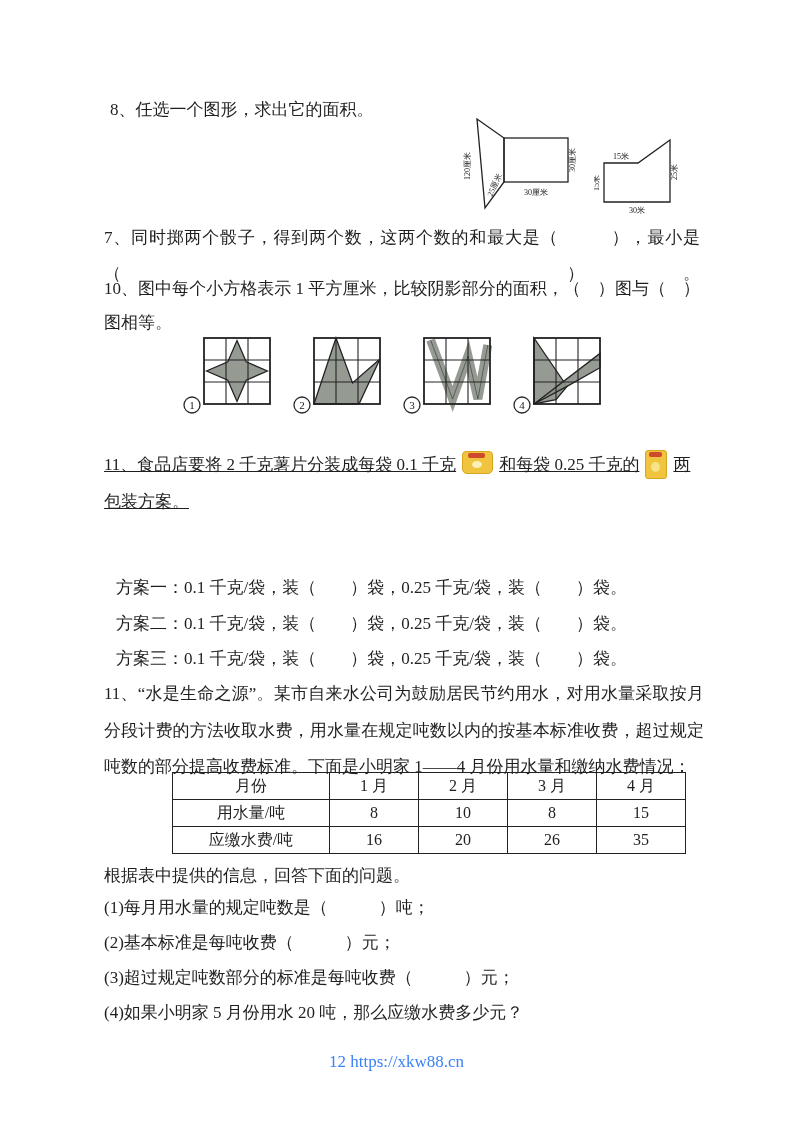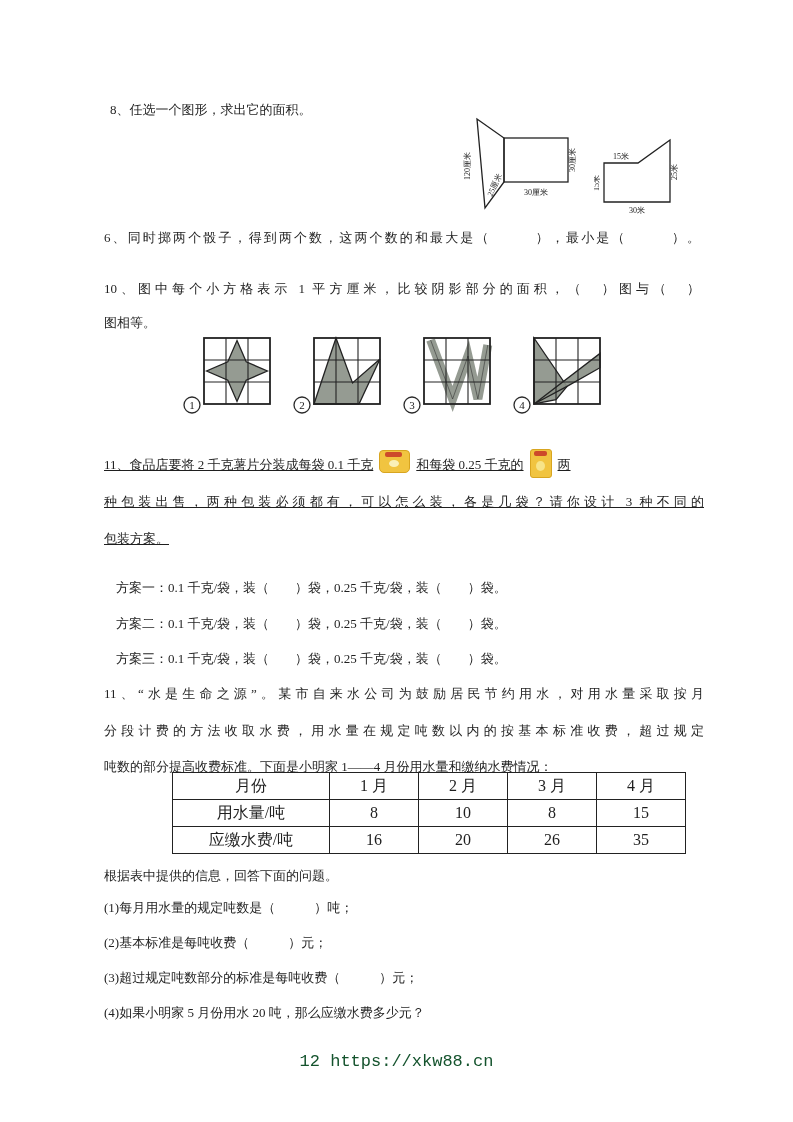--- a/index.html
+++ b/index.html
@@ -4,21 +4,21 @@
 <style>
   html,body{margin:0;padding:0;background:#ffffff;}
   .page{
     position:relative;
     width:793px;height:1122px;
     background:#ffffff;
     font-family:"Liberation Serif","DejaVu Serif",serif;
     color:#1f1f1f;
     overflow:hidden;
   }
-  .txt{position:absolute;font-size:13px;line-height:36px;}
+  .txt{position:absolute;font-size:17px;line-height:36px;}
   .fill-line{text-align:justify;text-align-last:justify;}
   .q8-text{left:110px;top:92px;width:600px;}
   .fig1{position:absolute;left:452px;top:116px;}
   .fig2{position:absolute;left:594px;top:130px;}
   .q9-text{left:104px;top:220px;width:596px;}
   .q10-text{left:104px;top:272px;width:596px;line-height:34px;}
   .grids{position:absolute;left:182px;top:334px;width:450px;display:flex;}
   .grid-item{width:110px;}
   .q11-text{left:104px;top:446px;width:600px;line-height:37px;text-decoration:underline;}
   .plans{left:116px;top:554px;width:600px;line-height:35.5px;margin-top:16px;}
@@ -34,22 +34,22 @@
     height:26px;
     padding:0 4px;
   }
   .water-table td.c0{width:148px;margin-top:37px;}
   .water-table td.cm{width:80px;font-family:Liberation Serif, serif;}
   .q12-intro{left:104px;top:858px;width:596px;}
   .q12-subs{left:104px;top:890px;width:620px;line-height:35px;}
   .footer{
     position:absolute;left:0;top:1052px;width:100%;
     text-align:center;
-    font-family:Liberation Mono, monospace;
-    font-size:17px;color:#14532d;
+    font-family:Liberation Serif, serif;
+    font-size:17px;color:#3b82f6;
   }
   
   .bag{display:inline-block;position:relative;vertical-align:-4px;margin:0 6px;}
   .bag-wide{width:29px;height:21px;background:#f1c440;border:1px solid #d8a520;border-radius:4px 4px 5px 5px;}
   .bag-wide::before{content:"";position:absolute;left:5px;top:1px;width:17px;height:5px;background:#cd4a2a;border-radius:2px;}
   .bag-wide::after{content:"";position:absolute;left:9px;top:9px;width:10px;height:7px;background:#faf0b8;border-radius:50%;}
   .bag-tall{width:20px;height:27px;background:#f1c440;border:1px solid #d8a520;border-radius:3px;vertical-align:-9px;}
   .bag-tall::before{content:"";position:absolute;left:3px;top:1px;width:13px;height:5px;background:#cd4a2a;border-radius:2px;}
   .bag-tall::after{content:"";position:absolute;left:5px;top:11px;width:9px;height:10px;background:#f7e489;border-radius:50%;}
   svg text{font-family:"Liberation Serif","DejaVu Serif",serif;fill:#222222;}
@@ -71,21 +71,21 @@
   </svg>
 
   <svg class="fig2" width="100" height="88" viewBox="0 0 100 88">
     <polygon points="10,33 44,33 76,10 76,72 10,72" fill="none" stroke="#222" stroke-width="1.3"></polygon>
     <text x="27" y="29" font-size="8" text-anchor="middle">15米</text>
     <text x="5" y="53" font-size="8" text-anchor="middle" transform="rotate(-90 5 53)">15米</text>
     <text x="83" y="42" font-size="8" text-anchor="middle" transform="rotate(-90 83 42)">25米</text>
     <text x="43" y="83" font-size="8" text-anchor="middle">30米</text>
   </svg>
 
-  <div class="txt q9-text fill-line">6、同时掷两个骰子，得到两个数，这两个数的和最大是（　　　），最小是（　　　）。</div>
+  <div class="txt q9-text fill-line">7、同时掷两个骰子，得到两个数，这两个数的和最大是（　　　），最小是（　　　）。</div>
 
   <div class="txt q10-text">
     <div class="fill-line">10、图中每个小方格表示 1 平方厘米，比较阴影部分的面积，（　）图与（　）</div>
     <div>图相等。</div>
   </div>
 
   <div class="grids">
 
     <div class="grid-item">
       <svg width="100" height="82" viewBox="0 0 100 82">
@@ -138,21 +138,20 @@
         <line x1="22" y1="48" x2="88" y2="48" stroke="#222" stroke-width="1.1"></line>
         <circle cx="10" cy="71" r="8" fill="#fff" stroke="#2a2a2a" stroke-width="1.3"></circle>
         <text x="10" y="75" text-anchor="middle" font-size="11">4</text>
       </svg>
     </div>
 
   </div>
 
   <div class="txt q11-text">
     <div><span>11、食品店要将 2 千克薯片分装成每袋 0.1 千克</span><span class="bag bag-wide"></span><span>和每袋 0.25 千克的</span><span class="bag bag-tall"></span><span>两</span></div>
-    <div class="fill-line">种包装出售，两种包装必须都有，可以怎么装，各是几袋？请你设计 3 种不同的</div>
     <div>包装方案。</div>
   </div>
 
   <div class="txt plans">
     <div>方案一：0.1 千克/袋，装（　　）袋，0.25 千克/袋，装（　　）袋。</div>
     <div>方案二：0.1 千克/袋，装（　　）袋，0.25 千克/袋，装（　　）袋。</div>
     <div>方案三：0.1 千克/袋，装（　　）袋，0.25 千克/袋，装（　　）袋。</div>
   </div>
 
   <div class="txt q12-text">

